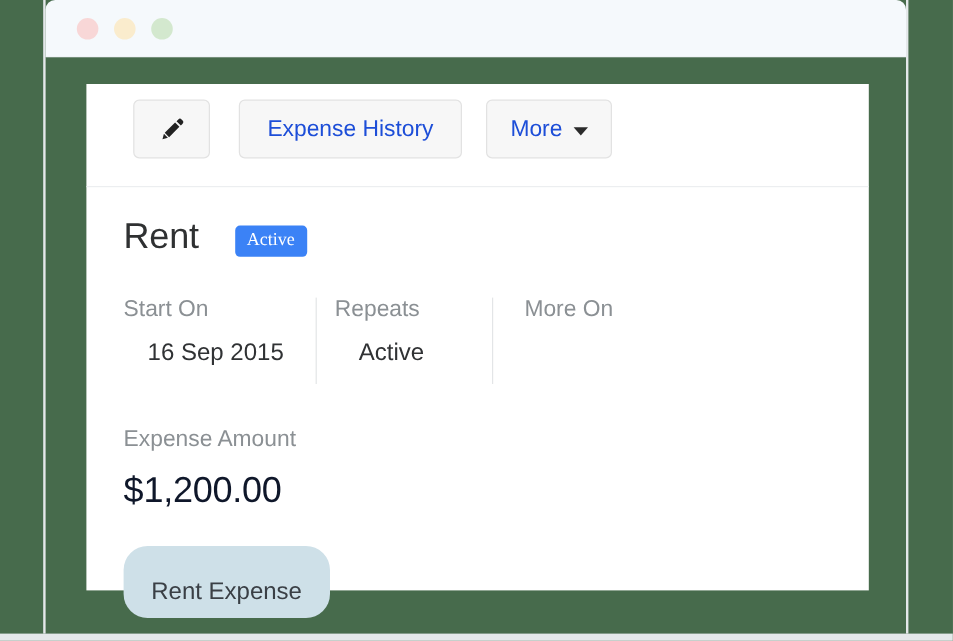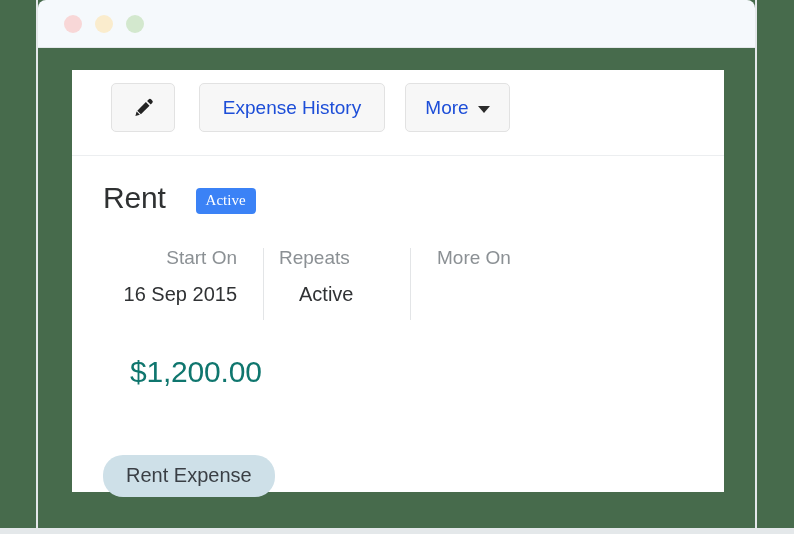--- a/index.html
+++ b/index.html
@@ -186,21 +186,21 @@
     display: flex;
     flex-direction: column;
     justify-content: flex-start;
     padding-right: 26px;
     box-sizing: border-box;
   }
   .meta-field + .meta-field {
     border-left: 1px solid #e3e5e7;
     padding-left: 26px;
   }
-  .meta-field.w1 { width: 160px; text-align: right; }
+  .meta-field.w1 { width: 160px; }
   .meta-field.w2 { width: 147px; padding-left: 15px; }
   .meta-label {
     font-size: 19px;
     color: #8b9094;
     line-height: 1;
     margin-bottom: 17px;
     white-space: nowrap;
   }
   .meta-value {
     font-size: 20px;
@@ -217,36 +217,35 @@
     top: 201px;
   }
   #amount-label {
     font-size: 19px;
     color: #8b9094;
     line-height: 1;
     margin-bottom: 18px;
   }
   #amount-value {
     font-size: 30px;
-    color: #0f766e;
+    color: #0f172a;
     line-height: 1;
     letter-spacing: -0.2px;
-    margin-left: 27px;
   }
 
   
   #tag-pill {
     position: absolute;
     left: 31px;
     top: 299px;
     background: #cee0e8;
     color: #3a3f45;
     font-size: 20px;
     border-radius: 20px;
-    padding: 10px 23px 12px 23px;
+    padding: 28px 23px 12px 23px;
     line-height: 1;
     display: inline-block;
     cursor: pointer;
   }
 </style>
 </head>
 <body>
 
 <div id="desktop">
 
@@ -304,20 +303,21 @@
             <div class="meta-value">Active</div>
           </div>
 
           <div class="meta-field">
             <div class="meta-label">More On</div>
           </div>
 
         </div>
 
         <div id="amount-block">
+          <div id="amount-label">Expense Amount</div>
           <div id="amount-value">$1,200.00</div>
         </div>
 
         <div id="tag-pill">Rent Expense</div>
 
       </div>
 
     </div>
 
   </div>

